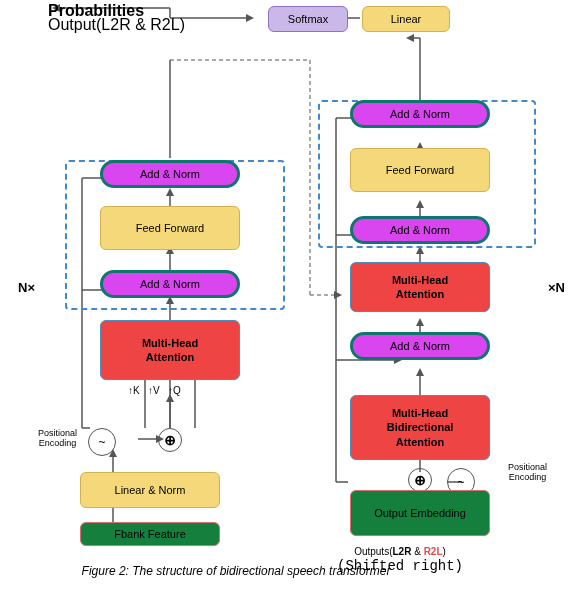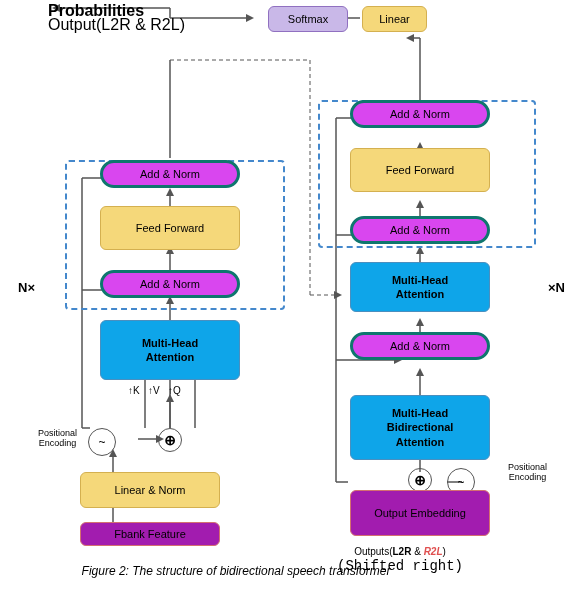--- a/index.html
+++ b/index.html
@@ -38,28 +38,28 @@
       color: #000;
     }
 
     .yellow-box {
       background: #f5d87a;
       border: 1px solid #d4b050;
       color: #000;
     }
 
     .blue-box {
-      background: #0ea5e9;
+      background: #ef4444;
       border: 1px solid #4a8fbf;
       color: #000;
       font-weight: bold;
     }
 
     .pink-box {
-      background: #a21caf;
+      background: #15803d;
       border: 1px solid #d47070;
       color: #000;
     }
 
     .purple-box {
       background: #c9b8e8;
       border: 1px solid #9070c0;
       color: #000;
     }
 
@@ -251,21 +251,21 @@
 
   <div class="box yellow-box" style="left:80px;top:472px;width:140px;height:36px;">
     <span>Linear &amp; Norm</span>
   </div>
 
   <div class="box pink-box" style="left:80px;top:522px;width:140px;height:24px;">
     <span>Fbank
 Feature</span>
   </div>
 
-  <div class="box yellow-box" style="left:362px;top:6px;width:65px;height:26px;">
+  <div class="box yellow-box" style="left:362px;top:6px;width:88px;height:26px;">
     <span>Linear</span>
   </div>
 
   <div class="nx-label" style="left:548px;top:280px;">×N</div>
 
   <div class="dashed-box" style="left:318px;top:100px;width:218px;height:148px;"></div>
 
   <div class="box green-box" style="left:350px;top:100px;width:140px;height:28px;">
     <span>Add &amp; Norm</span>
   </div>
@@ -299,21 +299,21 @@
   <div style="position:absolute;left:447px;top:468px;width:28px;height:28px;border:1.5px solid #555;border-radius:50%;display:flex;align-items:center;justify-content:center;font-size:12px;">~</div>
 
   <div style="position:absolute;left:408px;top:468px;width:24px;height:24px;border:1.5px solid #555;border-radius:50%;display:flex;align-items:center;justify-content:center;font-size:14px;font-weight:bold;">⊕</div>
 
   <div class="box pink-box" style="left:350px;top:490px;width:140px;height:46px;">
     <span>Output
 Embedding</span>
   </div>
 
   <div class="label-text" style="left:320px;top:546px;font-size:10px;text-align:center;width:160px;">
-    <span>Outputs(<strong>L2R</strong> &amp; <span style="color:#e05050;font-weight:bold;font-style:italic;">R2L</span>)</span>
+    <span>Outputs(<strong>L2R</strong> &amp; <span style="color:#e05050;font-weight:bold;">R2L</span>)</span>
   </div>
   <div class="label-text" style="left:320px;top:558px;font-size:14px;text-align:center;width:160px;font-family:Liberation Mono, monospace;">(Shifted right)</div>
 
   <div class="caption italic-text">
     <span>Figure 2:  The structure of bidirectional speech transformer</span>
   </div>
 
 </div>
 
 </body></html>

